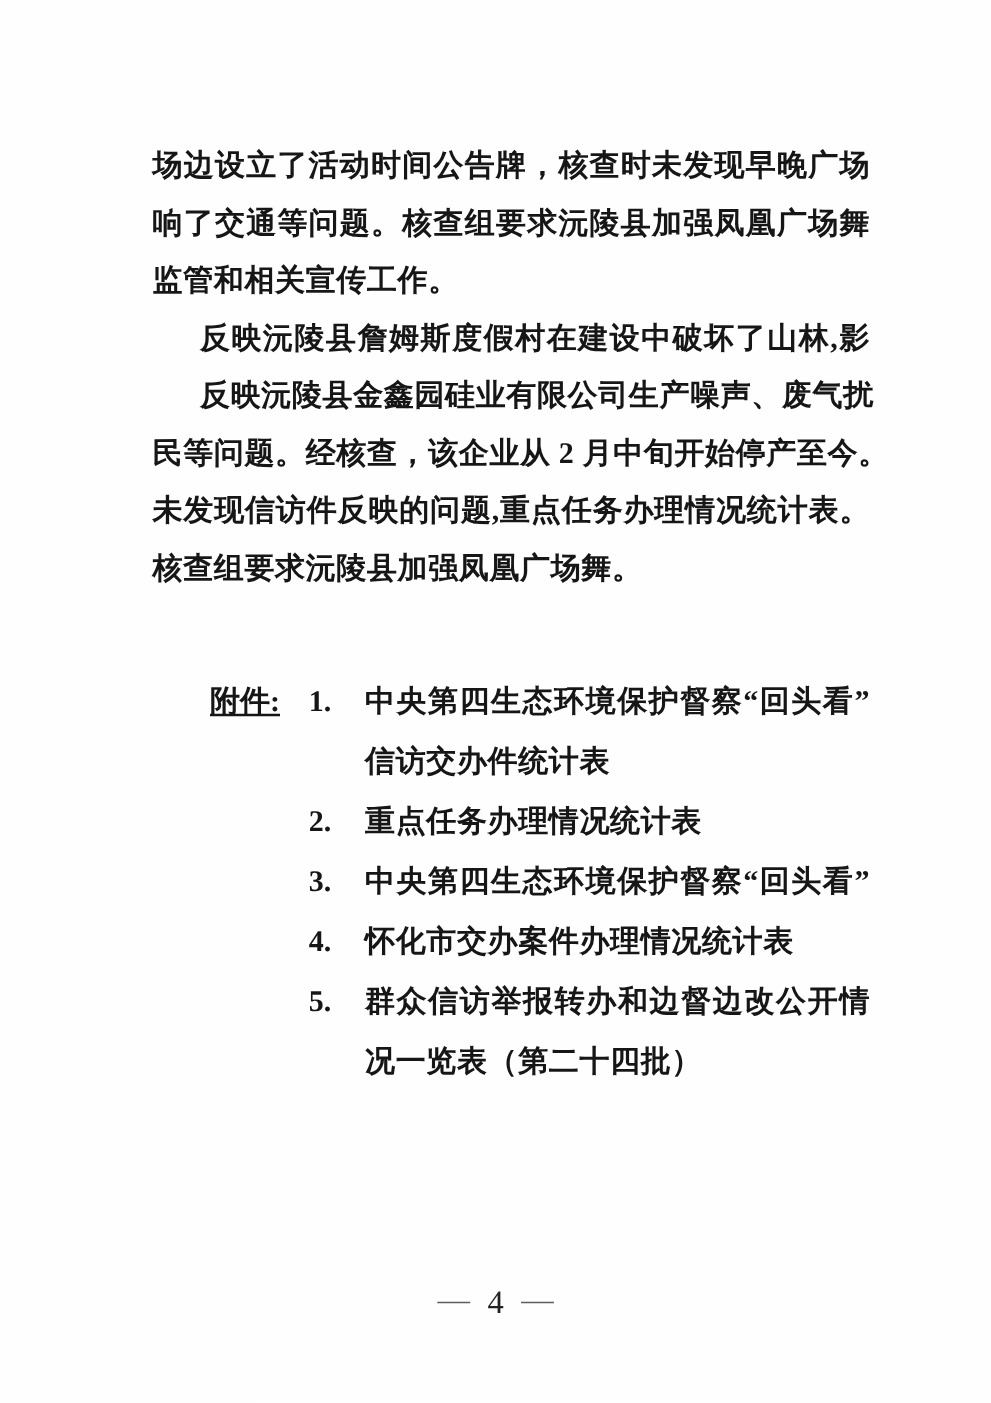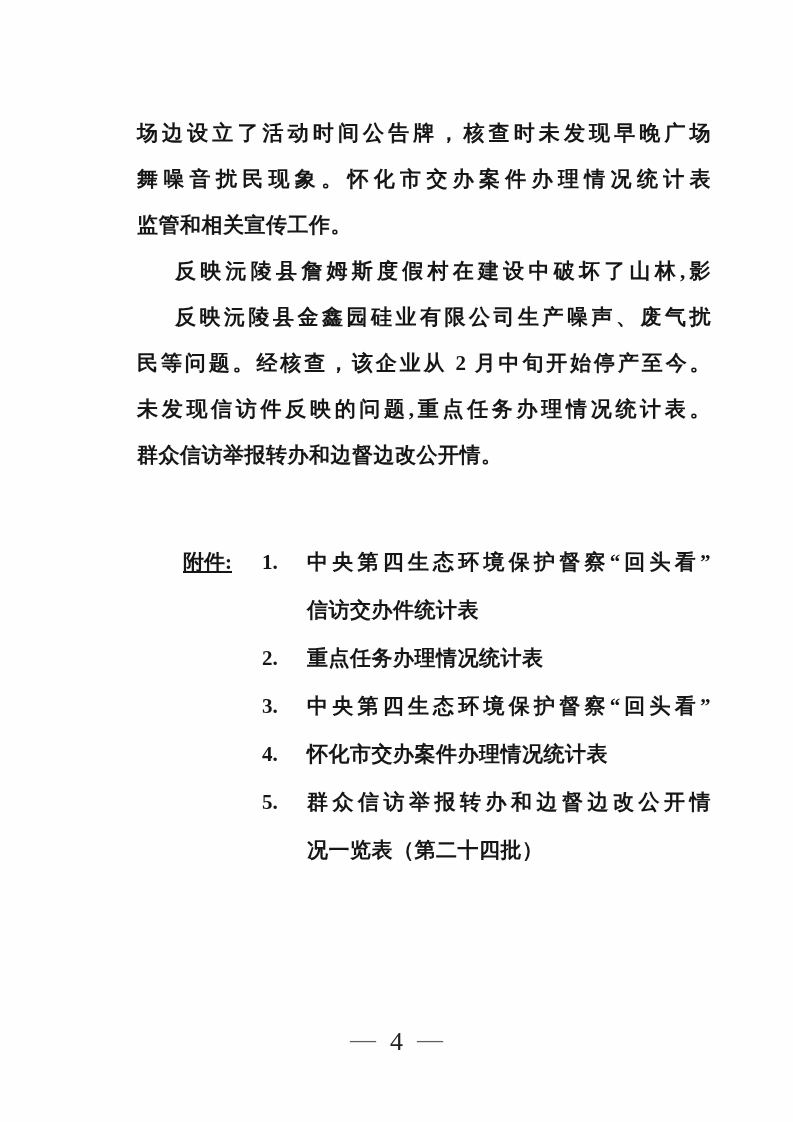--- a/index.html
+++ b/index.html
@@ -10,23 +10,22 @@
     background: #fefefe;
     overflow: hidden;
     font-family: "Liberation Serif", serif;
     color: #161616;
   }
   .content {
     position: absolute;
     left: 122px;
     top: 110px;
     width: 574px;
-    font-size: 21px;
+    font-size: 24px;
     font-weight: 600;
-    margin-left: 15px;
   }
   .tline {
     height: 46px;
     line-height: 46px;
     text-align: justify;
     letter-spacing: 0.5px;
   }
   
   .fill {
     text-align-last: justify;
@@ -73,33 +72,33 @@
 </style>
 </head>
 <body>
 
 <div class="page">
 
   <div class="content">
 
     <div>
       <div class="tline fill">场边设立了活动时间公告牌，核查时未发现早晚广场</div>
-      <div class="tline fill">舞噪音扰民现象。怀化市交办案件办理情况统计表</div>
+      <div class="tline fill">响了交通等问题。核查组要求沅陵县加强凤凰广场舞</div>
       <div class="tline">监管和相关宣传工作。</div>
     </div>
 
     <div>
       <div class="tline fill indent">反映沅陵县詹姆斯度假村在建设中破坏了山林,影</div>
     </div>
 
     <div>
       <div class="tline fill indent">反映沅陵县金鑫园硅业有限公司生产噪声、废气扰</div>
       <div class="tline fill">民等问题。经核查，该企业从 2 月中旬开始停产至今。</div>
       <div class="tline fill">未发现信访件反映的问题,重点任务办理情况统计表。</div>
-      <div class="tline">群众信访举报转办和边督边改公开情。</div>
+      <div class="tline">核查组要求沅陵县加强凤凰广场舞。</div>
     </div>
 
     <div class="attachments">
 
       <div class="att-row">
         <span class="att-label">附件:</span>
         <span class="att-num">1.</span>
         <div class="att-text fill">中央第四生态环境保护督察“回头看”</div>
       </div>
       <div class="att-row">

